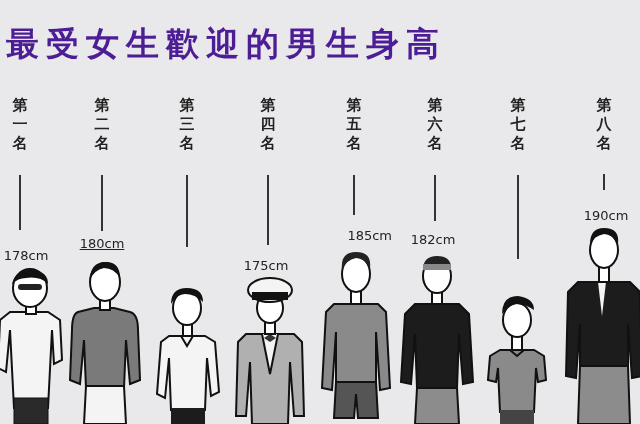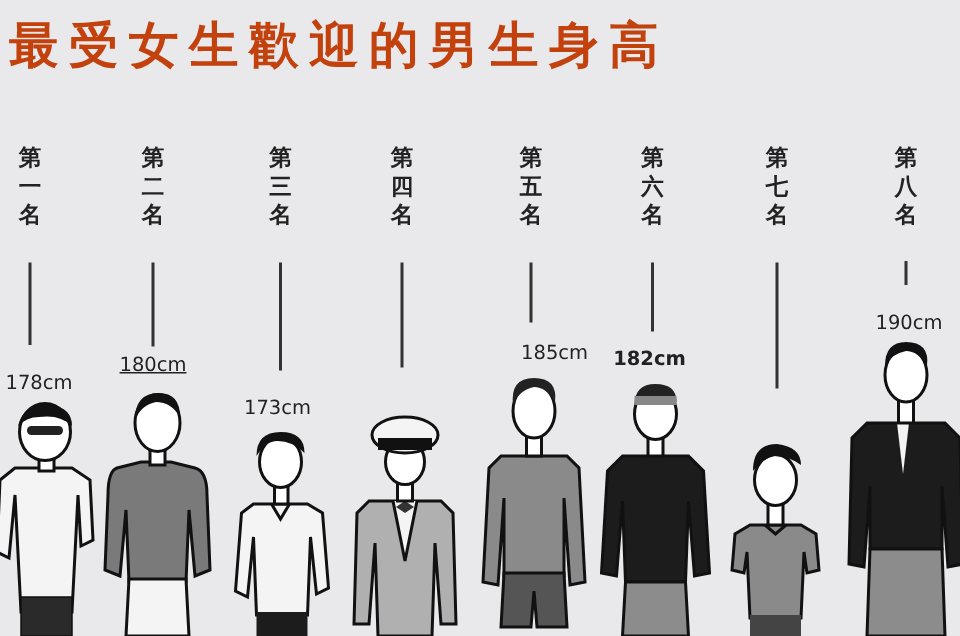--- a/index.html
+++ b/index.html
@@ -1,17 +1,17 @@
 <!DOCTYPE html>
 <html><head>
 <meta charset="utf-8">
 <style>
   html,body{margin:0;padding:0;}
   body{width:640px;height:424px;overflow:hidden;background:#e9e9eb;position:relative;font-family:"DejaVu Sans",sans-serif;}
-  .title{position:absolute;left:6px;top:8px;font-size:33px;font-weight:bold;letter-spacing:7px;color:#c2410c;white-space:nowrap;font-family:"DejaVu Sans",sans-serif;}
+  .title{position:absolute;left:6px;top:22px;font-size:33px;font-weight:bold;letter-spacing:7px;color:#4c1d95;white-space:nowrap;font-family:"DejaVu Sans",sans-serif;}
   .col{position:absolute;top:0;width:80px;height:424px;}
   .rank{position:absolute;top:96px;left:0;width:80px;text-align:center;font-size:15px;font-weight:bold;color:#222;line-height:19px;}
   .rank span{display:block;}
   .vline{position:absolute;left:39px;width:2px;background:#333;}
   .hlabel{position:absolute;left:0;width:80px;text-align:center;font-size:13px;color:#222;font-family:"DejaVu Sans",sans-serif;}
   .fig{position:absolute;}
 </style>
 </head>
 <body>
 
@@ -52,38 +52,38 @@
   </svg>
 </div>
 
 <div class="col" style="left:147px;">
   <div class="rank">
     <span>第</span>
     <span>三</span>
     <span>名</span>
   </div>
   <div class="vline" style="top:175px;height:72px;"></div>
-  <div class="hlabel" style="top:265px;left:-2px;">173cm</div>
   <svg class="fig" style="left:6px;top:284px;" width="70" height="140" viewBox="0 0 70 140">
     <path d="M16 52 L8 58 L4 110 L12 114 L16 74 L18 126 L52 126 L54 74 L58 112 L66 108 L62 58 L52 52 Z" fill="#f4f4f4" stroke="#111" stroke-width="2"></path>
     <path d="M28 52 L34 62 L40 52" fill="none" stroke="#111" stroke-width="2"></path>
     <rect x="18" y="124" width="34" height="16" fill="#1c1c1c"></rect>
     <rect x="30" y="38" width="9" height="14" fill="#fff" stroke="#111" stroke-width="2"></rect>
     <ellipse cx="34" cy="24" rx="14" ry="17" fill="#fff" stroke="#111" stroke-width="2"></ellipse>
     <path d="M18 20 Q18 4 34 4 Q50 4 50 18 Q42 10 32 10 Q24 10 18 20 Z" fill="#111"></path>
   </svg>
 </div>
 
 <div class="col" style="left:228px;">
   <div class="rank">
     <span>第</span>
     <span>四</span>
     <span>名</span>
   </div>
   <div class="vline" style="top:175px;height:70px;"></div>
+  <div class="hlabel" style="top:258px;left:-2px;">175cm</div>
   <svg class="fig" style="left:4px;top:276px;" width="76" height="148" viewBox="0 0 76 148">
     <path d="M14 58 L6 66 L4 140 L14 140 L18 86 L20 148 L56 148 L58 86 L62 140 L72 140 L70 66 L62 58 Z" fill="#b0b0b0" stroke="#111" stroke-width="2"></path>
     <path d="M30 58 L38 98 L46 58" fill="#f4f4f4" stroke="#111" stroke-width="2"></path>
     <path d="M32 62 L38 66 L44 62 L38 58 Z" fill="#333"></path>
     <rect x="33" y="44" width="10" height="14" fill="#fff" stroke="#111" stroke-width="2"></rect>
     <ellipse cx="38" cy="32" rx="13" ry="15" fill="#fff" stroke="#111" stroke-width="2"></ellipse>
     <ellipse cx="38" cy="14" rx="22" ry="12" fill="#f4f4f4" stroke="#111" stroke-width="2"></ellipse>
     <rect x="20" y="16" width="36" height="8" fill="#111"></rect>
   </svg>
 </div>
@@ -105,21 +105,21 @@
   </svg>
 </div>
 
 <div class="col" style="left:395px;">
   <div class="rank">
     <span>第</span>
     <span>六</span>
     <span>名</span>
   </div>
   <div class="vline" style="top:175px;height:46px;"></div>
-  <div class="hlabel" style="top:232px;left:-2px;font-weight:bold;">182cm</div>
+  <div class="hlabel" style="top:232px;left:-2px;">182cm</div>
   <svg class="fig" style="left:4px;top:252px;" width="76" height="172" viewBox="0 0 76 172">
     <path d="M16 52 L6 62 L2 130 L12 132 L16 82 L18 136 L58 136 L60 82 L64 132 L74 130 L70 62 L60 52 Z" fill="#1c1c1c" stroke="#111" stroke-width="2"></path>
     <path d="M18 136 L16 172 L60 172 L58 136 Z" fill="#8c8c8c" stroke="#111" stroke-width="2"></path>
     <rect x="33" y="38" width="10" height="14" fill="#fff" stroke="#111" stroke-width="2"></rect>
     <ellipse cx="38" cy="24" rx="14" ry="17" fill="#fff" stroke="#111" stroke-width="2"></ellipse>
     <path d="M24 18 Q24 4 38 4 Q52 4 52 16 L24 18 Z" fill="#222"></path>
     <rect x="24" y="12" width="28" height="6" fill="#888"></rect>
   </svg>
 </div>
 

